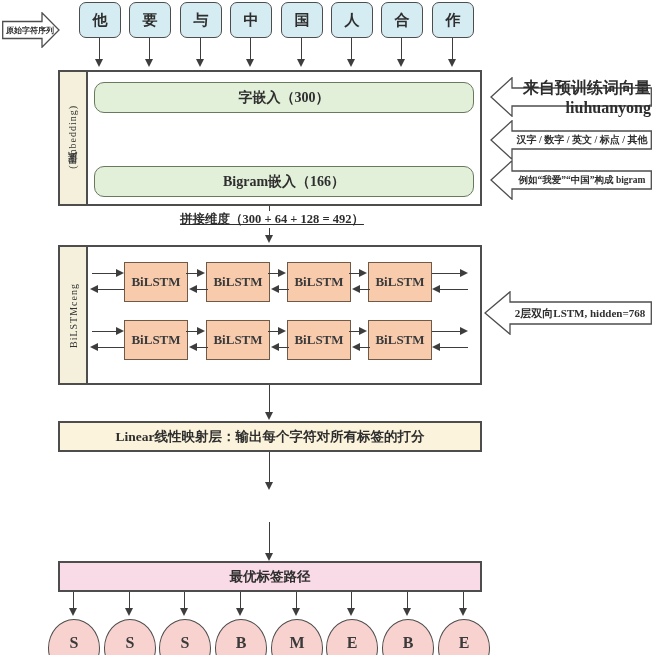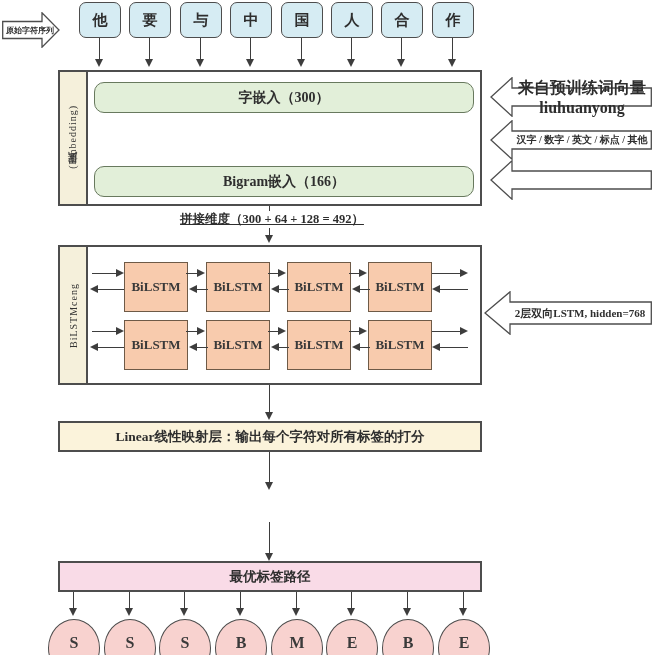--- a/index.html
+++ b/index.html
@@ -31,32 +31,32 @@
          border:2px solid var(--line);box-sizing:border-box;}
   .strip{position:absolute;left:0;top:0;bottom:0;width:26px;background:var(--cream);
          border-right:2px solid var(--line);display:flex;align-items:center;justify-content:center;}
   .strip span{writing-mode:vertical-rl;transform:rotate(180deg);font-size:10px;color:#333;
               letter-spacing:1px;white-space:nowrap;}
 
   .embed-row{position:absolute;left:34px;width:380px;height:31px;background:var(--green);
              border:1.5px solid #68795e;border-radius:10px;display:flex;align-items:center;
              justify-content:center;font-size:14px;font-weight:600;box-sizing:border-box;}
 
-  .cell{position:absolute;width:64px;height:50px;background:var(--peach);
+  .cell{position:absolute;width:64px;height:40px;background:var(--peach);
         border:1.6px solid #6e5a47;display:flex;align-items:center;justify-content:center;
         font-size:13px;font-weight:600;color:#3a3a3a;box-sizing:border-box;}
 
   .bigbox{position:absolute;left:58px;width:424px;height:31px;border:2px solid var(--line);
           display:flex;align-items:center;justify-content:center;font-size:13.5px;
           font-weight:700;box-sizing:border-box;}
 
   .callout{position:absolute;}
   .callout svg{position:absolute;left:0;top:0;}
   .callout .txt{position:absolute;display:flex;align-items:center;justify-content:center;
-                text-align:center;font-weight:600;color:#2e2e2e;}
+                text-align:right;font-weight:600;color:#2e2e2e;}
 
   .concat{position:absolute;top:211px;left:272px;transform:translateX(-50%);background:#fff;
           padding:0 4px;font-size:12.5px;font-weight:700;text-decoration:underline;
           white-space:nowrap;z-index:3;}
 
   .circle{position:absolute;top:619px;width:52px;height:58px;border-radius:50%;
           background:var(--salmon);border:1.6px solid var(--line);box-sizing:border-box;
           display:flex;justify-content:center;align-items:flex-start;padding-top:14px;
           font-size:16px;font-weight:600;color:#3a3a3a;}
 </style>
@@ -127,20 +127,21 @@
   <div class="callout" style="left:490px;top:120px;width:162px;height:40px;">
     <svg width="162" height="40" viewBox="0 0 162 40">
       <polygon points="161.3,11 22,11 22,0.8 1,20 22,39.2 22,29 161.3,29" fill="#ffffff" stroke="#4d4d4d" stroke-width="1.3"></polygon>
     </svg>
     <span class="txt" style="left:23px;top:11px;width:138px;height:18px;font-size:10px;">汉字 / 数字 / 英文 / 标点 / 其他</span>
   </div>
   <div class="callout" style="left:490px;top:160px;width:162px;height:40px;">
     <svg width="162" height="40" viewBox="0 0 162 40">
       <polygon points="161.3,11 22,11 22,0.8 1,20 22,39.2 22,29 161.3,29" fill="#ffffff" stroke="#4d4d4d" stroke-width="1.3"></polygon>
     </svg>
+    <span class="txt" style="left:22px;top:11px;width:140px;height:18px;font-size:9.5px;">例如“我爱”“中国”构成 bigram</span>
   </div>
 
   <div class="va" style="left:269.2px;top:206px;height:29px"></div>
   <div class="concat">拼接维度（300 + 64 + 128 = 492）</div>
 
   <div class="panel" style="top:245px;height:140px;">
     <div class="strip">
       <span>BiLSTMceng</span>
     </div>
   </div>

